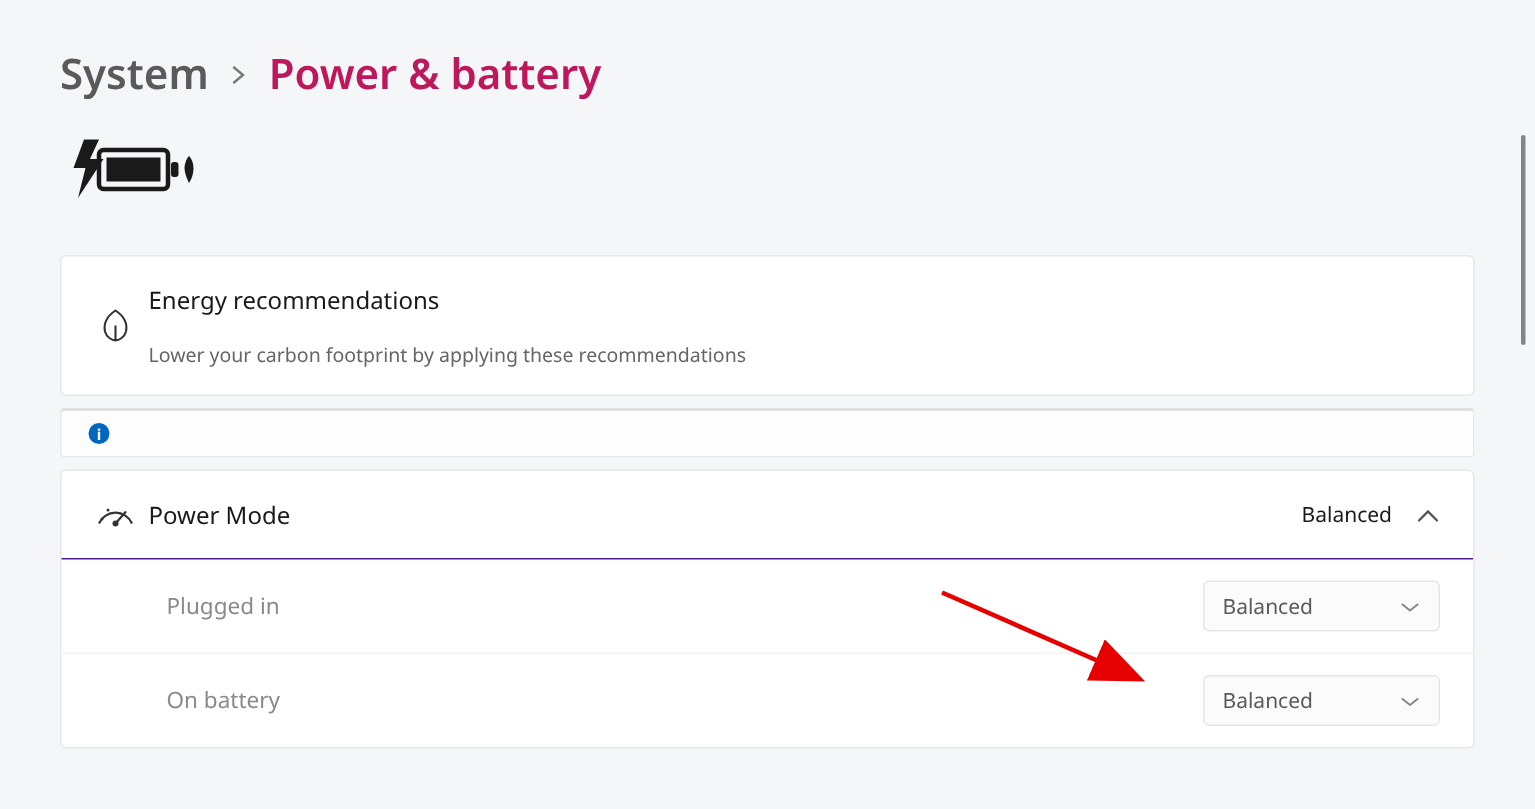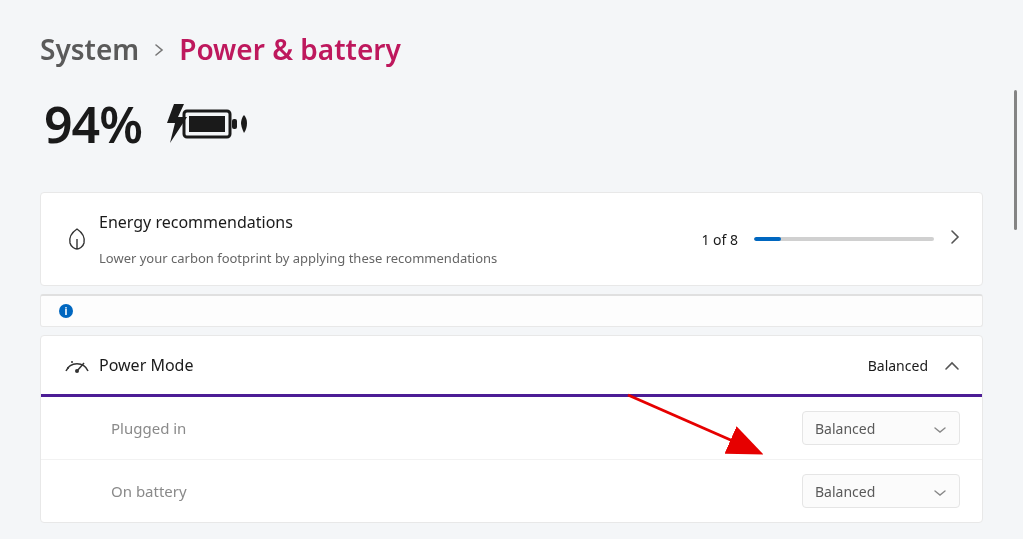--- a/index.html
+++ b/index.html
@@ -86,21 +86,21 @@
     }
     .info-dot {
       width: 14px; height: 14px;
       background: #0067c0; border-radius: 50%;
       display: flex; align-items: center; justify-content: center;
       color: #fff; font-size: 10px; font-weight: 700;
     }
     .power-card .card-row { padding: 18px 22px; }
     .summary-val { font-size: 14px; color: #1a1a1a; }
     .sub-rows {
-      border-top: 3px solid #4c1d95;
+      border-top: 1px solid #4c1d95;
     }
     .sub-row {
       display: flex;
       align-items: center;
       justify-content: space-between;
       padding: 14px 22px 14px 70px;
       border-top: 1px solid #f2f2f2;
     }
     .sub-row:first-child { border-top: none; }
     .sub-label { font-size: 15px; color: #8a8a8a; }
@@ -132,21 +132,20 @@
   <span class="breadcrumb-parent">System</span>
   <span class="breadcrumb-sep">
     <svg width="12" height="14" viewBox="0 0 12 14">
         <path d="M3 2 L9 7 L3 12" stroke="#777" stroke-width="1.6" fill="none" stroke-linecap="round"></path>
       </svg>
   </span>
   <span class="breadcrumb-current">Power &amp; battery</span>
 </div>
 
 <div class="battery-row">
-  <span class="battery-percent">94%</span>
   <span class="battery-icon">
     <svg width="90" height="46" viewBox="0 0 90 46">
       <path d="M12 3 L5 22 L13 22 L8 42 L25 16 L16 16 L22 3 Z" fill="#1a1a1a"></path>
       <rect x="22" y="10" width="46" height="26" rx="3" fill="none" stroke="#1a1a1a" stroke-width="3"></rect>
       <rect x="27" y="15" width="36" height="16" fill="#1a1a1a"></rect>
       <rect x="70" y="18" width="5" height="10" rx="2" fill="#1a1a1a"></rect>
       <path d="M82 14 C86 18 86 26 82 32 C80 28 79 24 79 22 C79 20 80 16 82 14 Z" fill="#1a1a1a"></path>
     </svg>
   </span>
 </div>
@@ -156,31 +155,20 @@
   <div class="card">
     <div class="card-row">
       <span class="card-icon">
         <svg width="22" height="24" viewBox="0 0 22 24">
             <path d="M11 2 C5 6 3 11 4 16 C5 20 9 22 11 22 C13 22 17 20 18 16 C19 11 17 6 11 2 Z M11 22 L11 12" fill="none" stroke="#333" stroke-width="1.4"></path>
           </svg>
       </span>
       <div class="card-text">
         <div class="card-title">Energy recommendations</div>
         <div class="card-sub">Lower your carbon footprint by applying these recommendations</div>
-      </div>
-      <div class="card-right">
-        <span class="prog-text">1 of 8</span>
-        <div class="progress-bar">
-          <div class="progress-fill" style="width:15%"></div>
-        </div>
-        <span class="chev">
-          <svg width="10" height="16" viewBox="0 0 10 16">
-              <path d="M2 2 L8 8 L2 14" stroke="#555" stroke-width="1.6" fill="none" stroke-linecap="round"></path>
-            </svg>
-        </span>
       </div>
     </div>
   </div>
 
   <div class="info-bar">
     <span class="info-dot">i</span>
   </div>
 
   <div class="card power-card">
     <div class="card-row">

